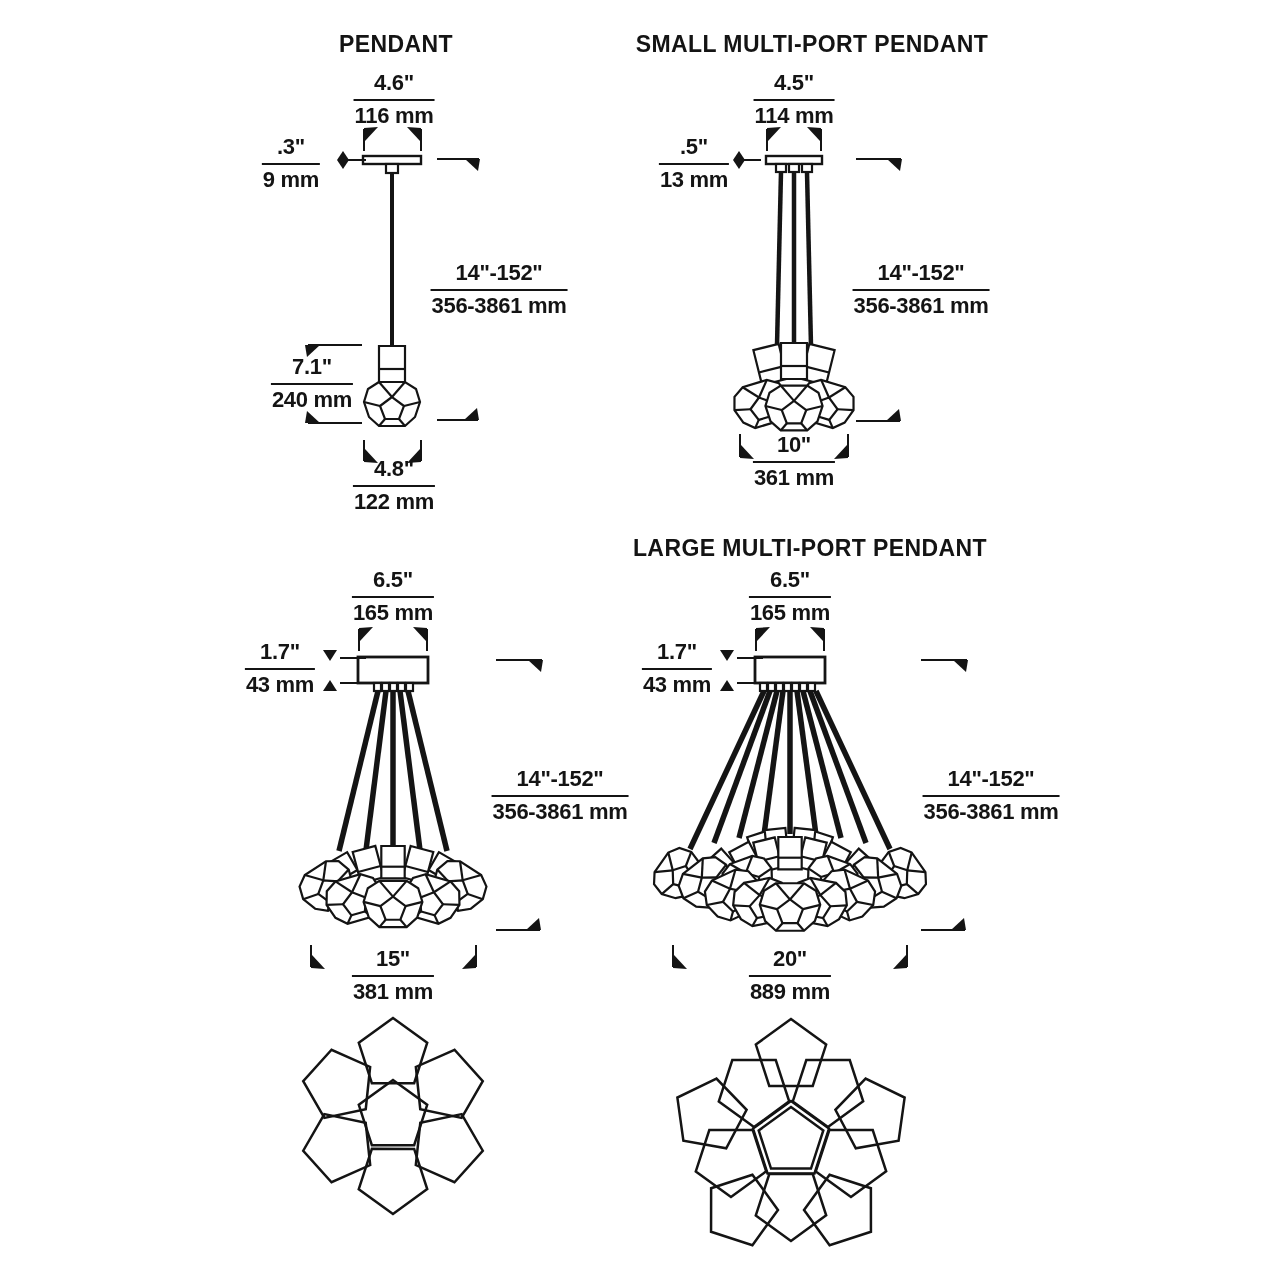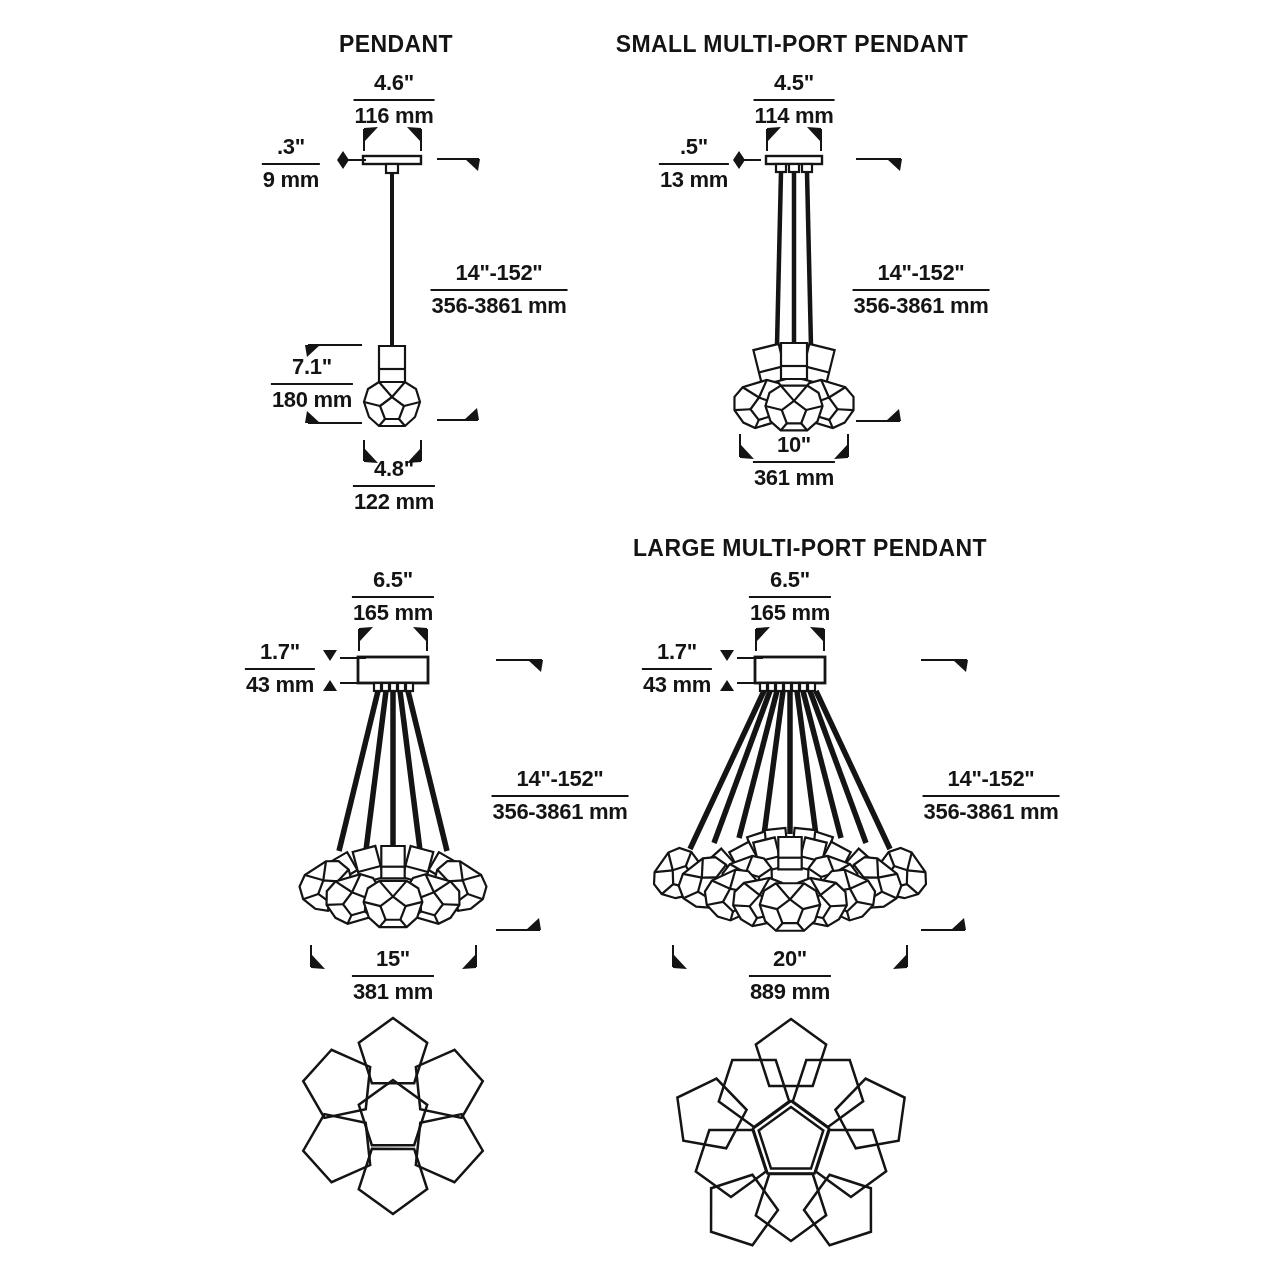--- a/index.html
+++ b/index.html
@@ -272,38 +272,38 @@
         <use href="#pent" transform="translate(791,1056) scale(0.925)"></use>
         <use href="#pent" transform="translate(710,1115) rotate(10) scale(0.925)"></use>
         <use href="#pent" transform="translate(872,1115) rotate(-10) scale(0.925)"></use>
         <use href="#pent" transform="translate(741,1210) rotate(18) scale(0.925)"></use>
         <use href="#pent" transform="translate(841,1210) rotate(-18) scale(0.925)"></use>
       </g>
     </g>
   </svg>
 
   <div class="title" style="left:396px;top:31px;">PENDANT</div>
-  <div class="title" style="left:792px;top:31px;">SMALL MULTI-PORT PENDANT</div>
+  <div class="title" style="left:812px;top:31px;">SMALL MULTI-PORT PENDANT</div>
   <div class="title" style="left:790px;top:535px;margin-left:20px;">LARGE MULTI-PORT PENDANT</div>
 
   <div class="dim" style="left:394px;top:72px;">
     <span class="in">4.6"</span>
     <span class="mm">116 mm</span>
   </div>
   <div class="dim" style="left:291px;top:136px;">
     <span class="in">.3"</span>
     <span class="mm">9 mm</span>
   </div>
   <div class="dim" style="left:499px;top:262px;">
     <span class="in">14"-152"</span>
     <span class="mm">356-3861 mm</span>
   </div>
   <div class="dim" style="left:312px;top:356px;">
     <span class="in">7.1"</span>
-    <span class="mm">180 mm</span>
+    <span class="mm">240 mm</span>
   </div>
   <div class="dim" style="left:394px;top:458px;">
     <span class="in">4.8"</span>
     <span class="mm">122 mm</span>
   </div>
 
   <div class="dim" style="left:794px;top:72px;">
     <span class="in">4.5"</span>
     <span class="mm">114 mm</span>
   </div>

